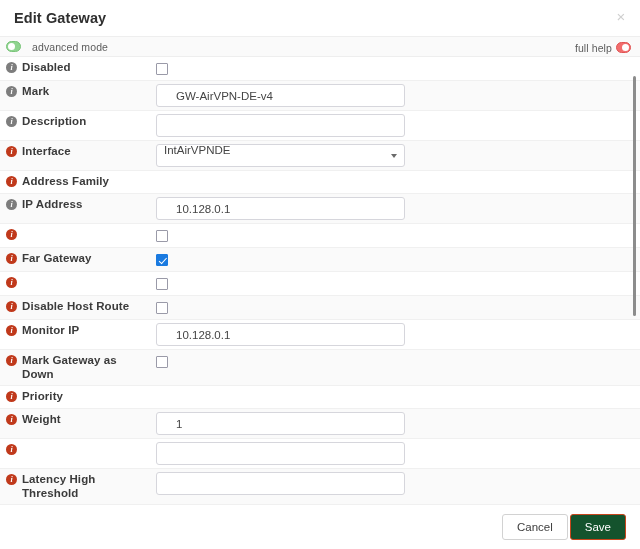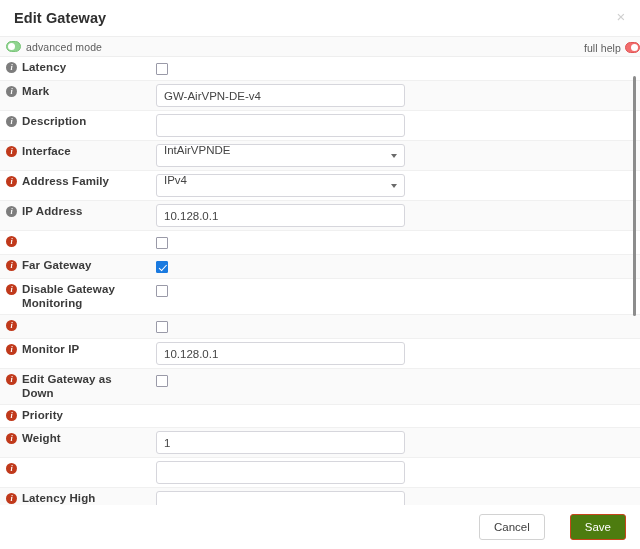--- a/index.html
+++ b/index.html
@@ -53,27 +53,27 @@
     position: relative;
     height: 21px;
     background: #fafafa;
     border-top: 1px solid #eeeeee;
     border-bottom: 1px solid #eeeeee;
     display: flex;
     align-items: center;
   }
   .modebar-left { display: flex; align-items: center; margin-left: 6px; }
   .modebar-right {
-    position: absolute; right: 0; top: 0; height: 21px;
+    position: absolute; right: 9px; top: 0; height: 21px;
     display: flex; align-items: center; gap: 4px;
   }
   .mode-label {
     font-size: 10.5px;
     color: #5d5d5d;
-    margin-left: 5px;
+    margin-left: 11px;
     letter-spacing: .1px;
   }
 
   
   .toggle {
     width: 15px; height: 11px;
     border-radius: 6px;
     position: relative;
     display: inline-block;
     cursor: pointer;
@@ -179,21 +179,21 @@
   .txt {
     margin-left: 10px;
     width: 249px;
     height: 23px;
     border: 1px solid #d6d6dc;
     border-radius: 3px;
     background: #ffffff;
     font-family: "Liberation Sans", sans-serif;
     font-size: 11.5px;
     color: #454545;
-    padding: 0 7px;
+    padding: 0 19px;
     outline: none;
   }
 
   
   .sel-wrap {
     margin-left: 10px;
     width: 249px;
     height: 23px;
     position: relative;
   }
@@ -225,37 +225,37 @@
   
   .footer {
     position: absolute;
     left: 0; right: 0; bottom: 0;
     height: 44px;
     background: #ffffff;
     display: flex;
     align-items: center;
     justify-content: flex-end;
     padding-right: 14px;
-    gap: 25px;
+    gap: 2px;
   }
   .btn {
     font-family: "Liberation Sans", sans-serif;
     font-size: 11.5px;
     border-radius: 3px;
     padding: 5px 14px;
     cursor: pointer;
     line-height: 14px;
   }
   .btn-cancel {
     background: #ffffff;
     color: #3d3d3d;
     border: 1px solid #d2d2d2;
   }
   .btn-save {
-    background: #4d7c0f;
+    background: #14532d;
     color: #ffffff;
     border: 1px solid #c7451c;
     font-weight: normal;
   }
 
   
   .scrollbar-track {
     position: absolute;
     right: 1px;
     top: 36px;
@@ -296,21 +296,21 @@
       <span class="toggle off">
           <span class="knob"></span>
         </span>
     </div>
   </div>
 
   <div class="form" id="form-body">
       <div class="row">
         <div class="cell-label">
           <span class="info opt">i</span>
-          <span class="label-text">Latency</span>
+          <span class="label-text">Disabled</span>
         </div>
         <div class="cell-field">
           <div class="cb"></div>
         </div>
       </div>
       <div class="row alt">
         <div class="cell-label">
           <span class="info opt">i</span>
           <span class="label-text">Mark</span>
         </div>
@@ -337,26 +337,20 @@
             <div class="sel">IntAirVPNDE</div>
             <span class="caret"></span>
           </div>
         </div>
       </div>
       <div class="row">
         <div class="cell-label">
           <span class="info req">i</span>
           <span class="label-text">Address Family</span>
         </div>
-        <div class="cell-field">
-          <div class="sel-wrap">
-            <div class="sel">IPv4</div>
-            <span class="caret"></span>
-          </div>
-        </div>
       </div>
       <div class="row alt">
         <div class="cell-label">
           <span class="info opt">i</span>
           <span class="label-text">IP Address</span>
         </div>
         <div class="cell-field">
           <input type="text" class="txt" value="10.128.0.1" style="">
         </div>
       </div>
@@ -373,47 +367,47 @@
           <span class="info req">i</span>
           <span class="label-text">Far Gateway</span>
         </div>
         <div class="cell-field">
           <div class="cb checked"></div>
         </div>
       </div>
       <div class="row">
         <div class="cell-label">
           <span class="info req">i</span>
-          <span class="label-text">Disable Gateway Monitoring</span>
         </div>
         <div class="cell-field">
           <div class="cb"></div>
         </div>
       </div>
       <div class="row alt">
         <div class="cell-label">
           <span class="info req">i</span>
+          <span class="label-text">Disable Host Route</span>
         </div>
         <div class="cell-field">
           <div class="cb"></div>
         </div>
       </div>
       <div class="row">
         <div class="cell-label">
           <span class="info req">i</span>
           <span class="label-text">Monitor IP</span>
         </div>
         <div class="cell-field">
           <input type="text" class="txt" value="10.128.0.1" style="">
         </div>
       </div>
       <div class="row alt">
         <div class="cell-label">
           <span class="info req">i</span>
-          <span class="label-text">Edit Gateway as Down</span>
+          <span class="label-text">Mark Gateway as Down</span>
         </div>
         <div class="cell-field">
           <div class="cb"></div>
         </div>
       </div>
       <div class="row">
         <div class="cell-label">
           <span class="info req">i</span>
           <span class="label-text">Priority</span>
         </div>

